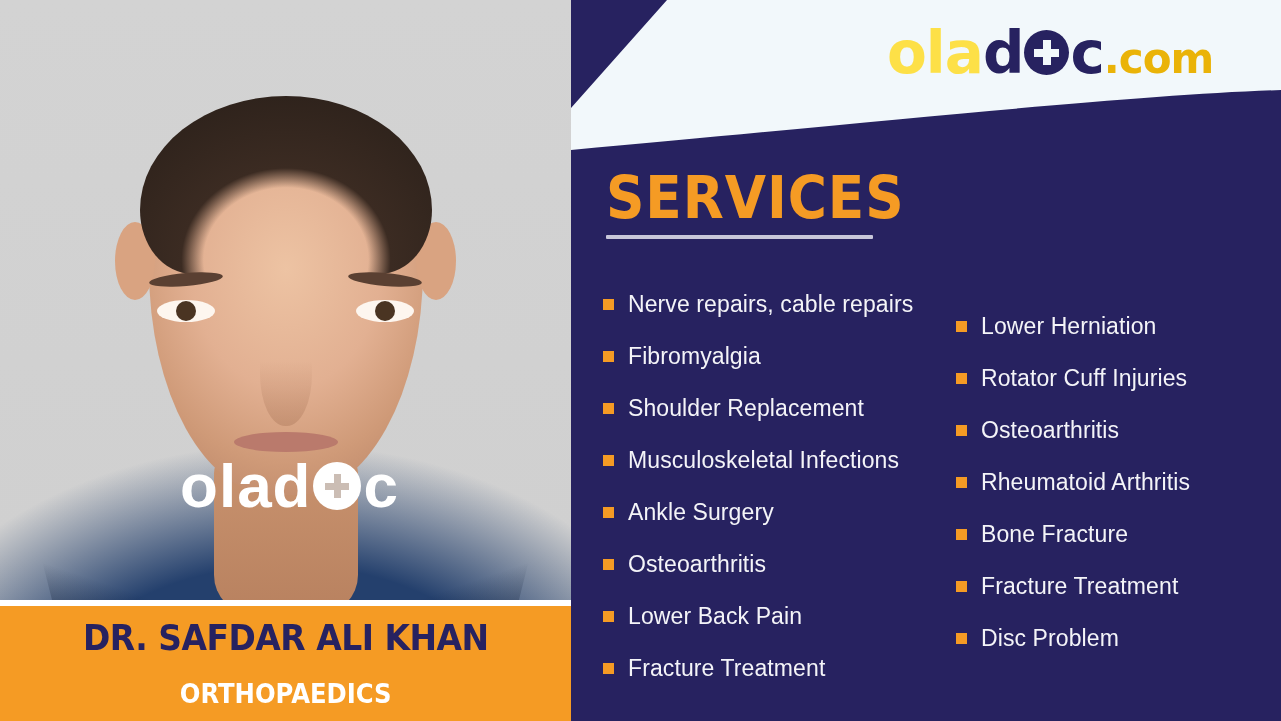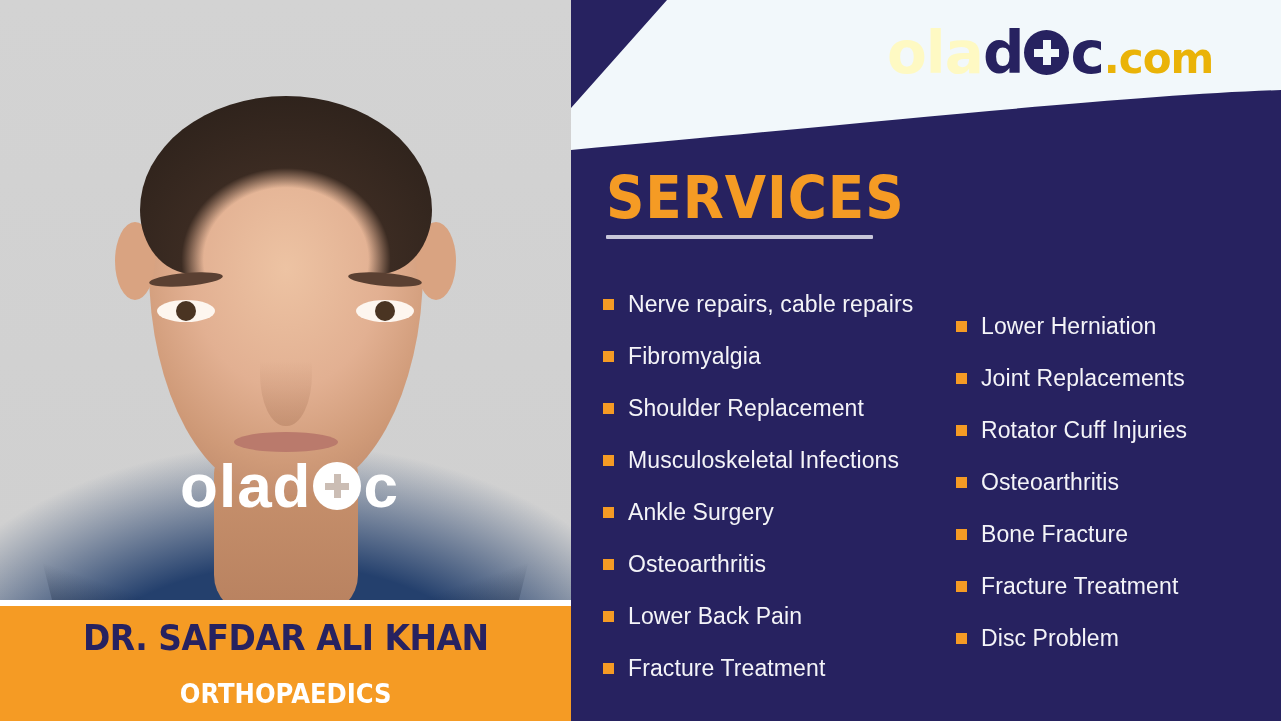--- a/index.html
+++ b/index.html
@@ -230,21 +230,21 @@
     position: absolute;
     left: 316px;
     top: 24px;
     font-size: 58px;
     font-weight: 700;
     line-height: 1;
     letter-spacing: -1px;
     white-space: nowrap;
     font-family: "DejaVu Sans", sans-serif;
   }
-  .brand .ola { color: #fef9c3; }
+  .brand .ola { color: #fde047; }
   .brand .d { color: #272260; }
   .brand .c { color: #272260; }
   .brand .dotcom { color: #eab308; font-size: 42px; letter-spacing: -1px; }
   .brand-o-plus {
     position: relative;
     display: inline-block;
     width: 45px; height: 45px;
     background: #272260;
     border-radius: 50%;
     vertical-align: -2px;
@@ -394,29 +394,29 @@
             <span class="svc-label">Fracture Treatment</span>
           </div>
         </div>
       <div class="col col-right" id="col-right">
           <div class="svc-item">
             <span class="bullet"></span>
             <span class="svc-label">Lower Herniation</span>
           </div>
           <div class="svc-item">
             <span class="bullet"></span>
-            <span class="svc-label">Joint Replacements</span>
-          </div>
-          <div class="svc-item">
-            <span class="bullet"></span>
             <span class="svc-label">Rotator Cuff Injuries</span>
           </div>
           <div class="svc-item">
             <span class="bullet"></span>
             <span class="svc-label">Osteoarthritis</span>
+          </div>
+          <div class="svc-item">
+            <span class="bullet"></span>
+            <span class="svc-label">Rheumatoid Arthritis</span>
           </div>
           <div class="svc-item">
             <span class="bullet"></span>
             <span class="svc-label">Bone Fracture</span>
           </div>
           <div class="svc-item">
             <span class="bullet"></span>
             <span class="svc-label">Fracture Treatment</span>
           </div>
           <div class="svc-item">

